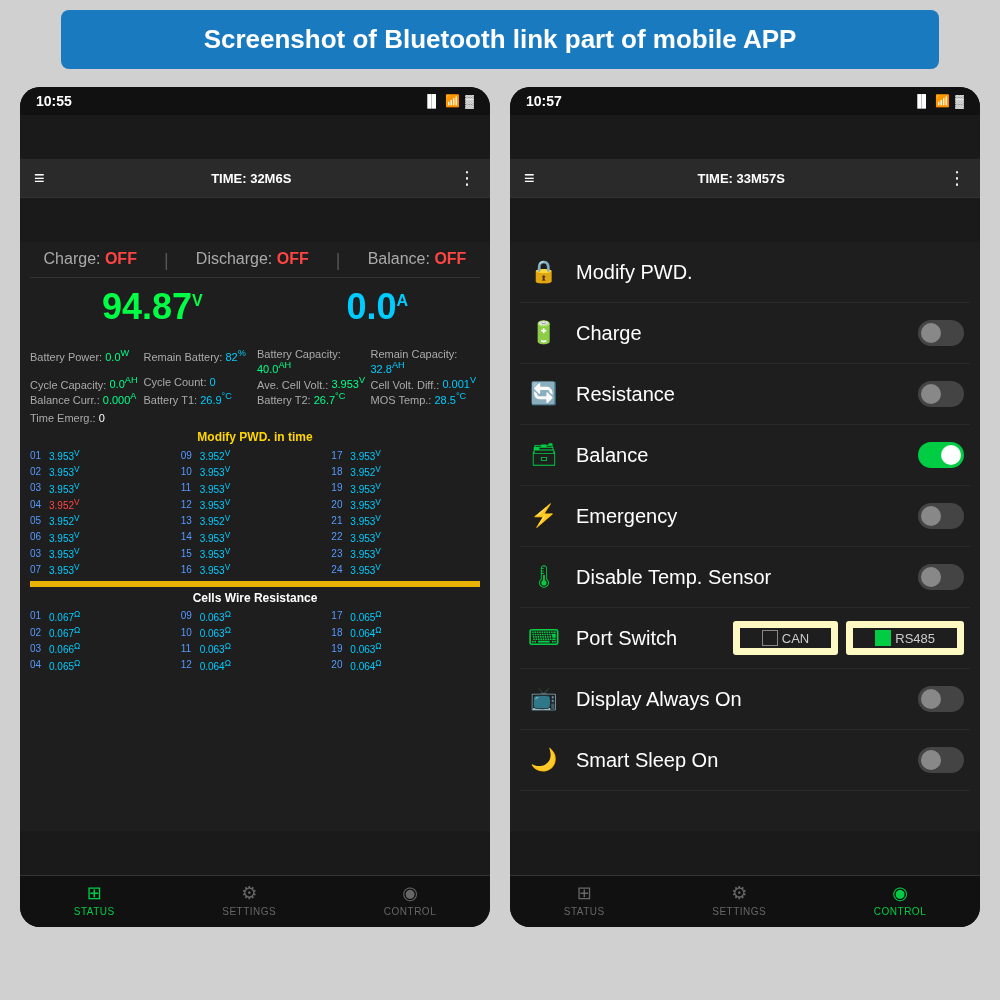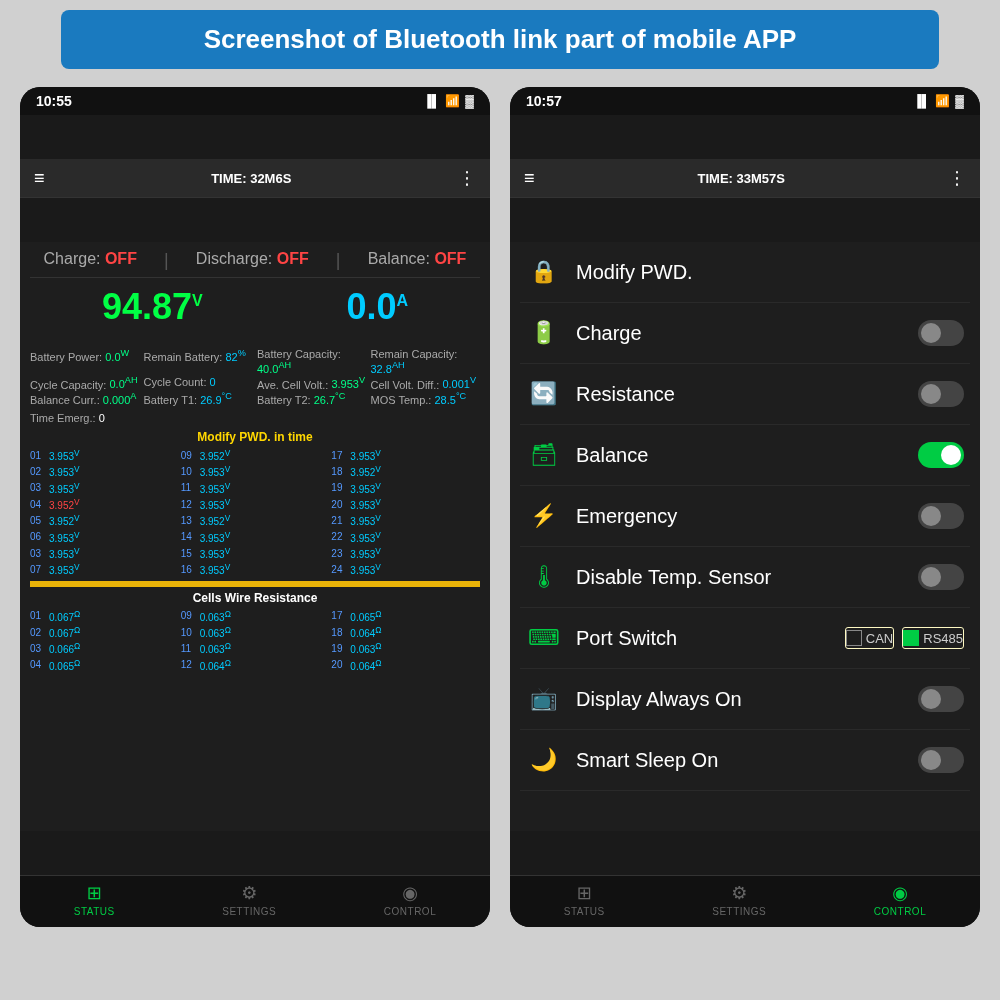--- a/index.html
+++ b/index.html
@@ -250,22 +250,22 @@
     
     .port-switch-row {
       display: flex;
       align-items: center;
       gap: 8px;
     }
     .checkbox-wrap {
       display: flex;
       align-items: center;
       gap: 4px;
-      border: 1px solid #fef9c3;
-      padding: 2px 0;
+      border: 7px solid #fef9c3;
+      padding: 2px 22px;
       border-radius: 3px;
     }
     .checkbox-box {
       width: 16px;
       height: 16px;
       border: 1px solid #888;
       background: transparent;
     }
     .checkbox-box.checked {
       background: #00cc44;

